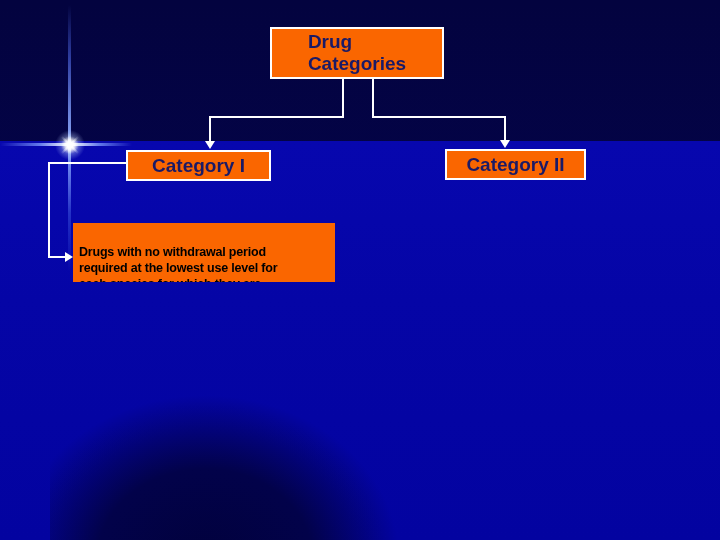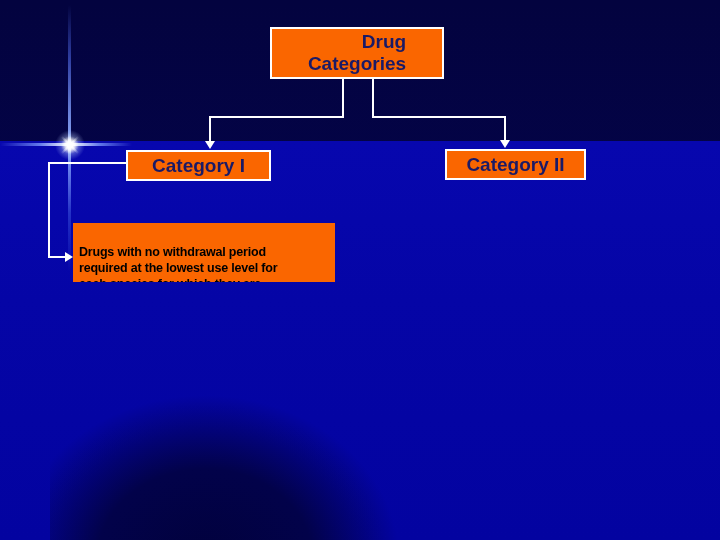--- a/index.html
+++ b/index.html
@@ -39,21 +39,21 @@
   
   .line{position:absolute;background:#ffffff;}
   .arrow-down{position:absolute;width:0;height:0;
     border-left:5px solid transparent;border-right:5px solid transparent;border-top:8px solid #ffffff;}
   .arrow-right{position:absolute;width:0;height:0;
     border-top:5px solid transparent;border-bottom:5px solid transparent;border-left:8px solid #ffffff;}
   
   .node{
     position:absolute;box-sizing:border-box;background:#fa6600;border:2px solid #ffffff;
     display:flex;align-items:center;justify-content:center;
-    color:#1a1a66;font-weight:bold;text-align:right;
+    color:#1a1a66;font-weight:bold;text-align:left;
   }
   .title-box{left:270px;top:27px;width:174px;height:52px;font-size:19px;line-height:22px;white-space:pre-line;}
   .cat1-box{left:126px;top:150px;width:145px;height:31px;font-size:19px;}
   .cat2-box{left:445px;top:149px;width:141px;height:31px;font-size:19px;}
   .desc-box{
     position:absolute;box-sizing:border-box;left:73px;top:223px;width:262px;height:59px;
     background:#fa6600;color:#000000;font-weight:bold;
     font-size:12.5px;line-height:16px;letter-spacing:-0.2px;
     padding:5px 6px;white-space:pre-line;overflow:hidden;
   }

